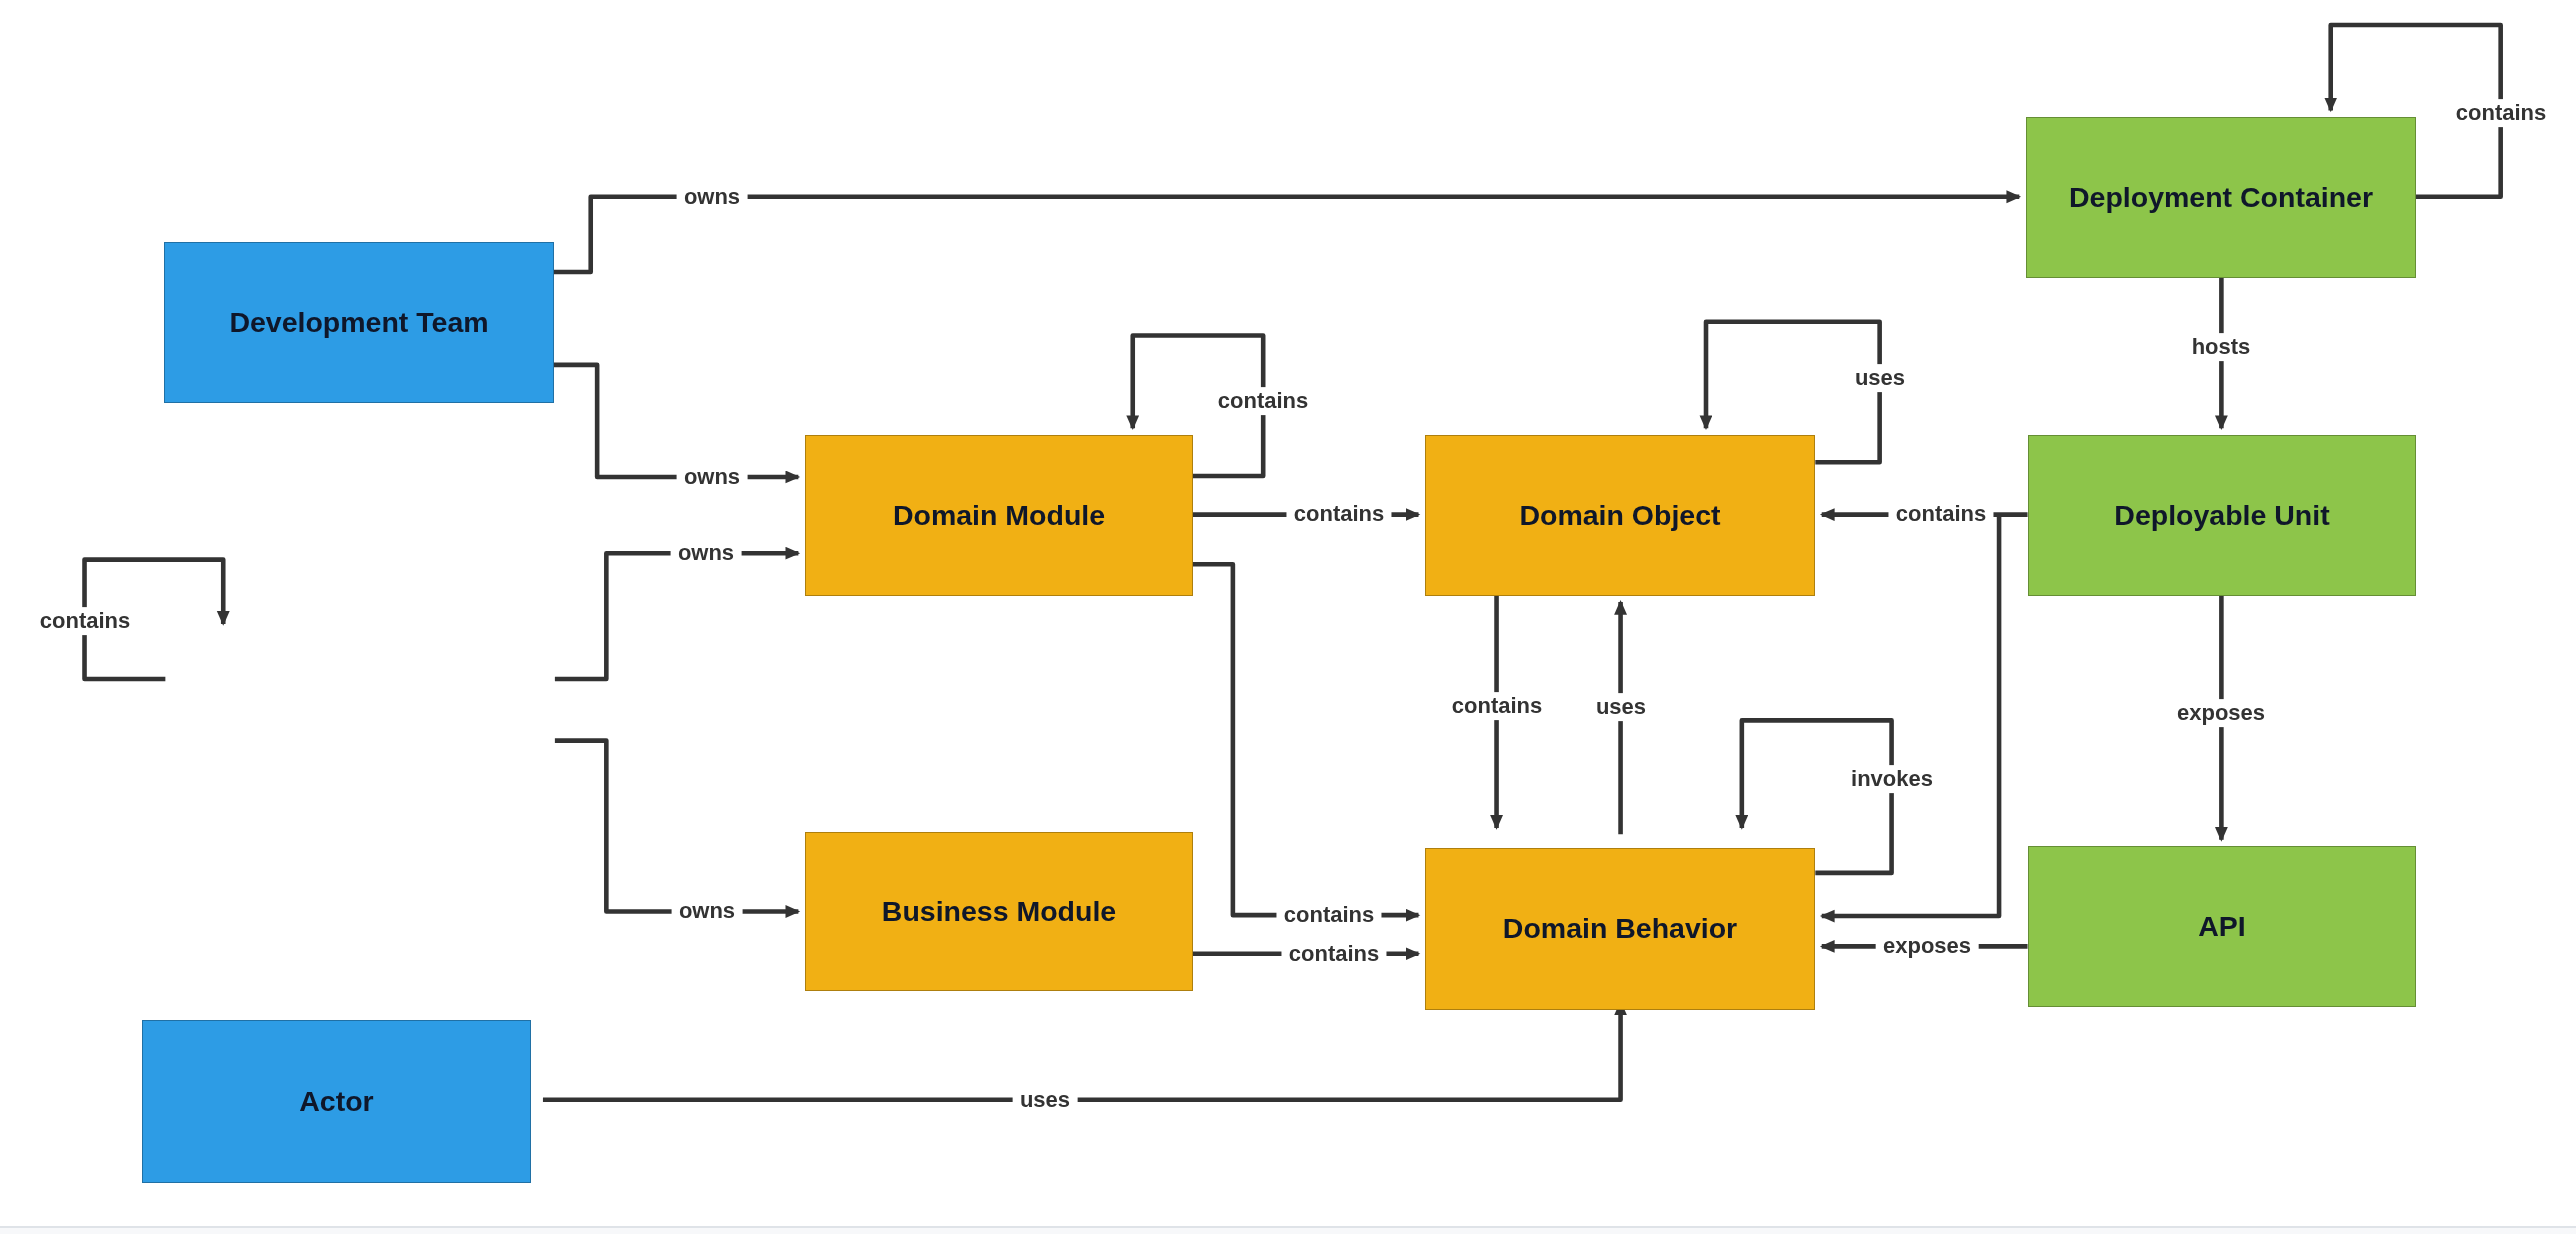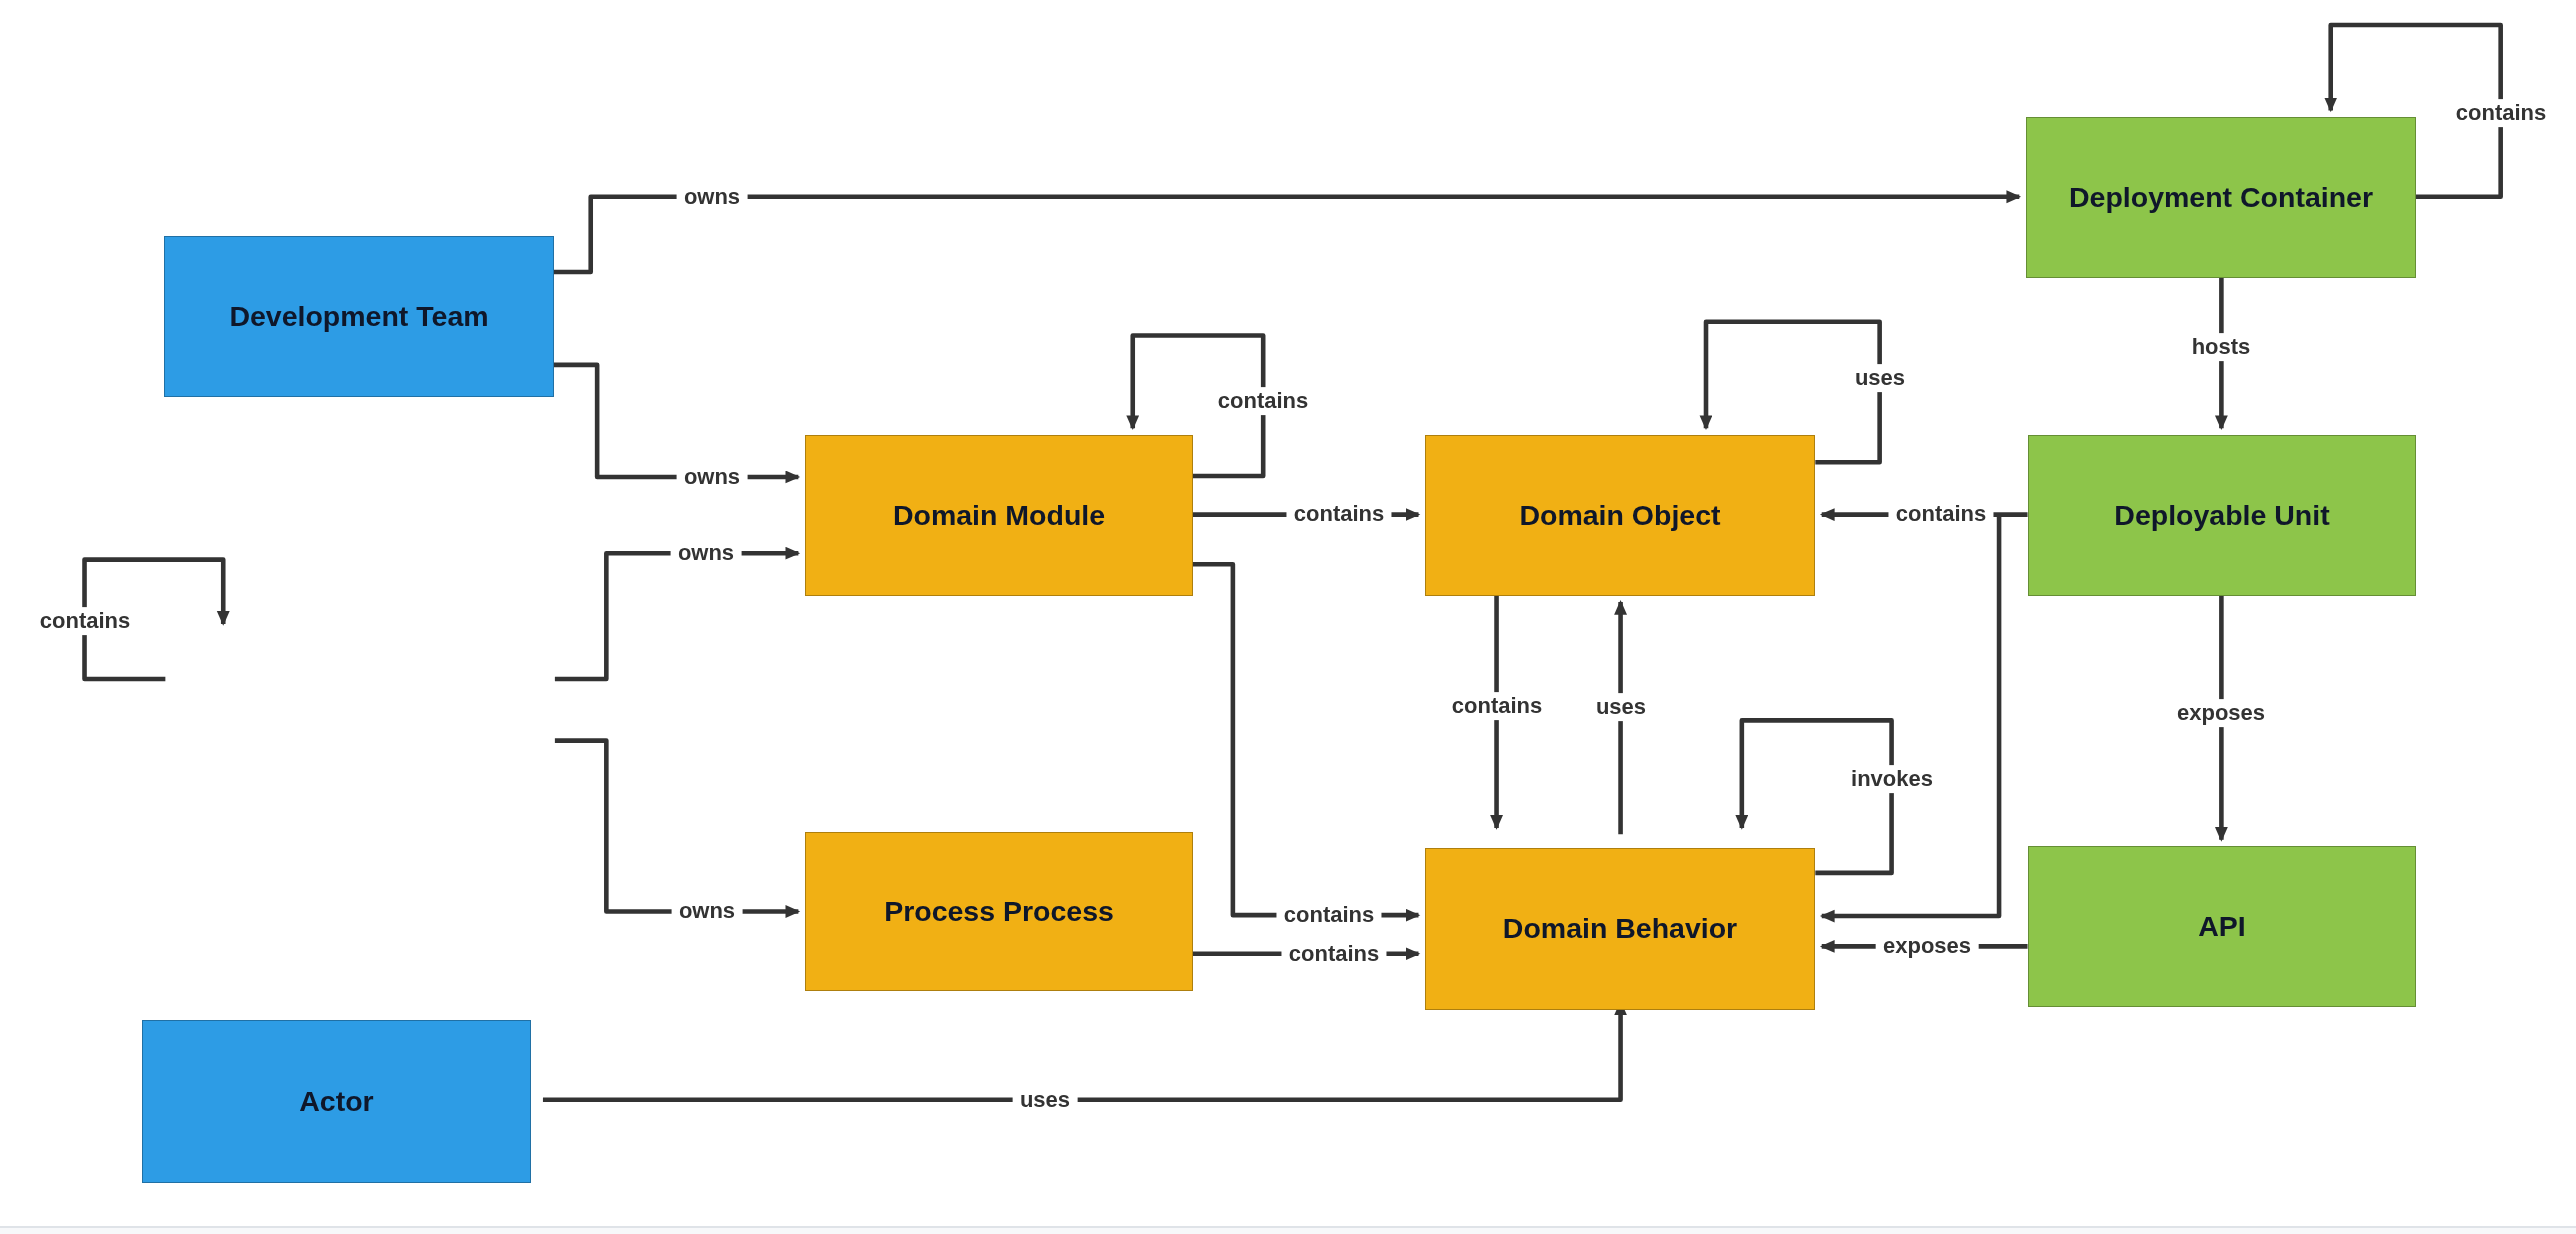--- a/index.html
+++ b/index.html
@@ -64,35 +64,35 @@
       <path d="M2629 214 H2722 V27 H2537 V120" marker-end="url(#arrow)"></path>
       <path d="M2418 302 V466" marker-end="url(#arrow)"></path>
       <path d="M2207 560 H1983" marker-end="url(#arrow)"></path>
       <path d="M2176 560 V997 H1983" marker-end="url(#arrow)"></path>
       <path d="M2418 648 V914" marker-end="url(#arrow)"></path>
       <path d="M2207 1030 H1983" marker-end="url(#arrow)"></path>
       <path d="M591 1197 H1764 V1091" marker-end="url(#arrow)"></path>
     </g>
   </svg>
 
-  <div class="node" style="left: 164px; top: 236px; width: 390px; height: 161px; background: rgb(45, 156, 229); justify-content: center;">
+  <div class="node" style="left: 164px; top: 242px; width: 390px; height: 161px; background: rgb(45, 156, 229); justify-content: center;">
     <span class="txt">Development Team</span>
   </div>
 
 
   <div class="node" style="left: 142px; top: 1020px; width: 389px; height: 163px; background: rgb(45, 156, 229);">
     <span class="txt">Actor</span>
   </div>
 
   <div class="node" style="left: 805px; top: 435px; width: 388px; height: 161px; background: rgb(241, 176, 20);">
     <span class="txt">Domain Module</span>
   </div>
 
   <div class="node" style="left: 805px; top: 832px; width: 388px; height: 159px; background: rgb(241, 176, 20);">
-    <span class="txt">Process Process</span>
+    <span class="txt">Business Module</span>
   </div>
 
   <div class="node" style="left: 1425px; top: 435px; width: 390px; height: 161px; background: rgb(241, 176, 20);">
     <span class="txt">Domain Object</span>
   </div>
 
   <div class="node" style="left: 1425px; top: 834px; width: 390px; height: 162px; background: rgb(241, 176, 20); margin-top: 14px;">
     <span class="txt">Domain Behavior</span>
   </div>
 

